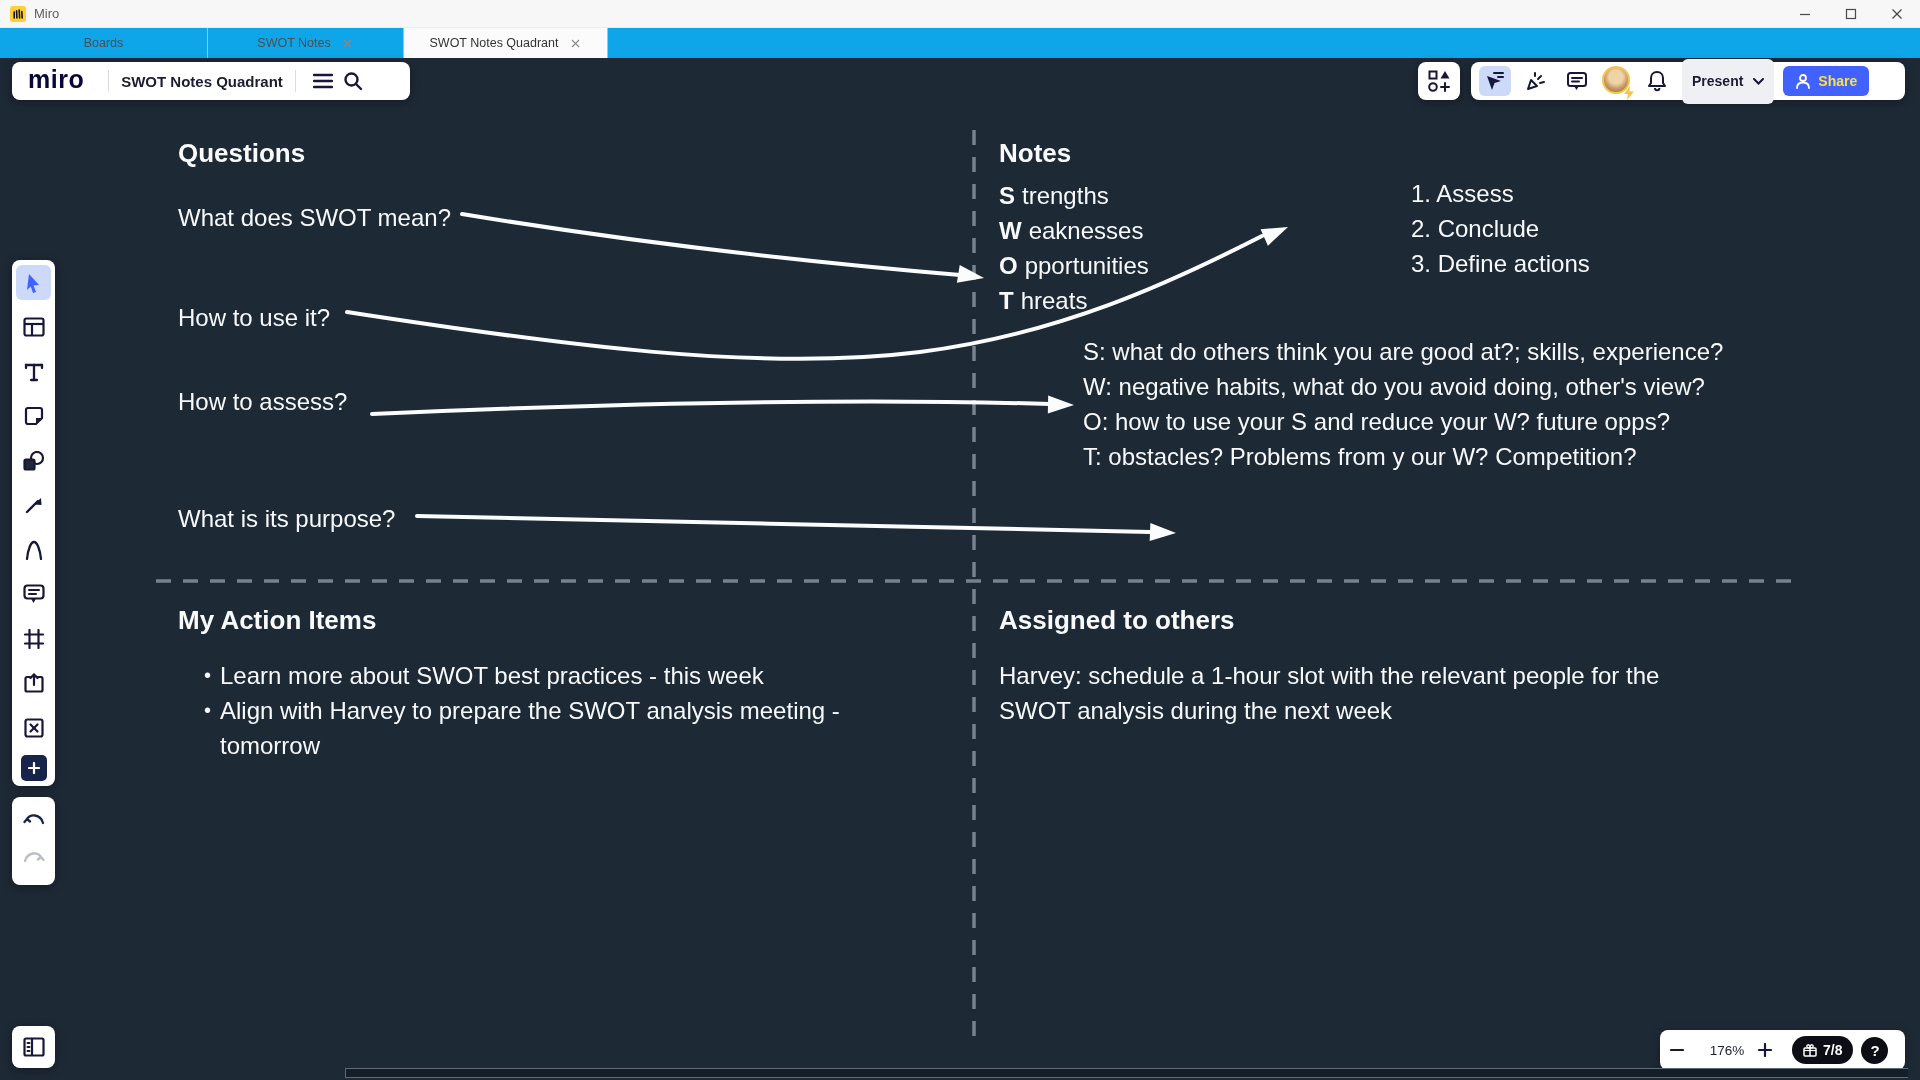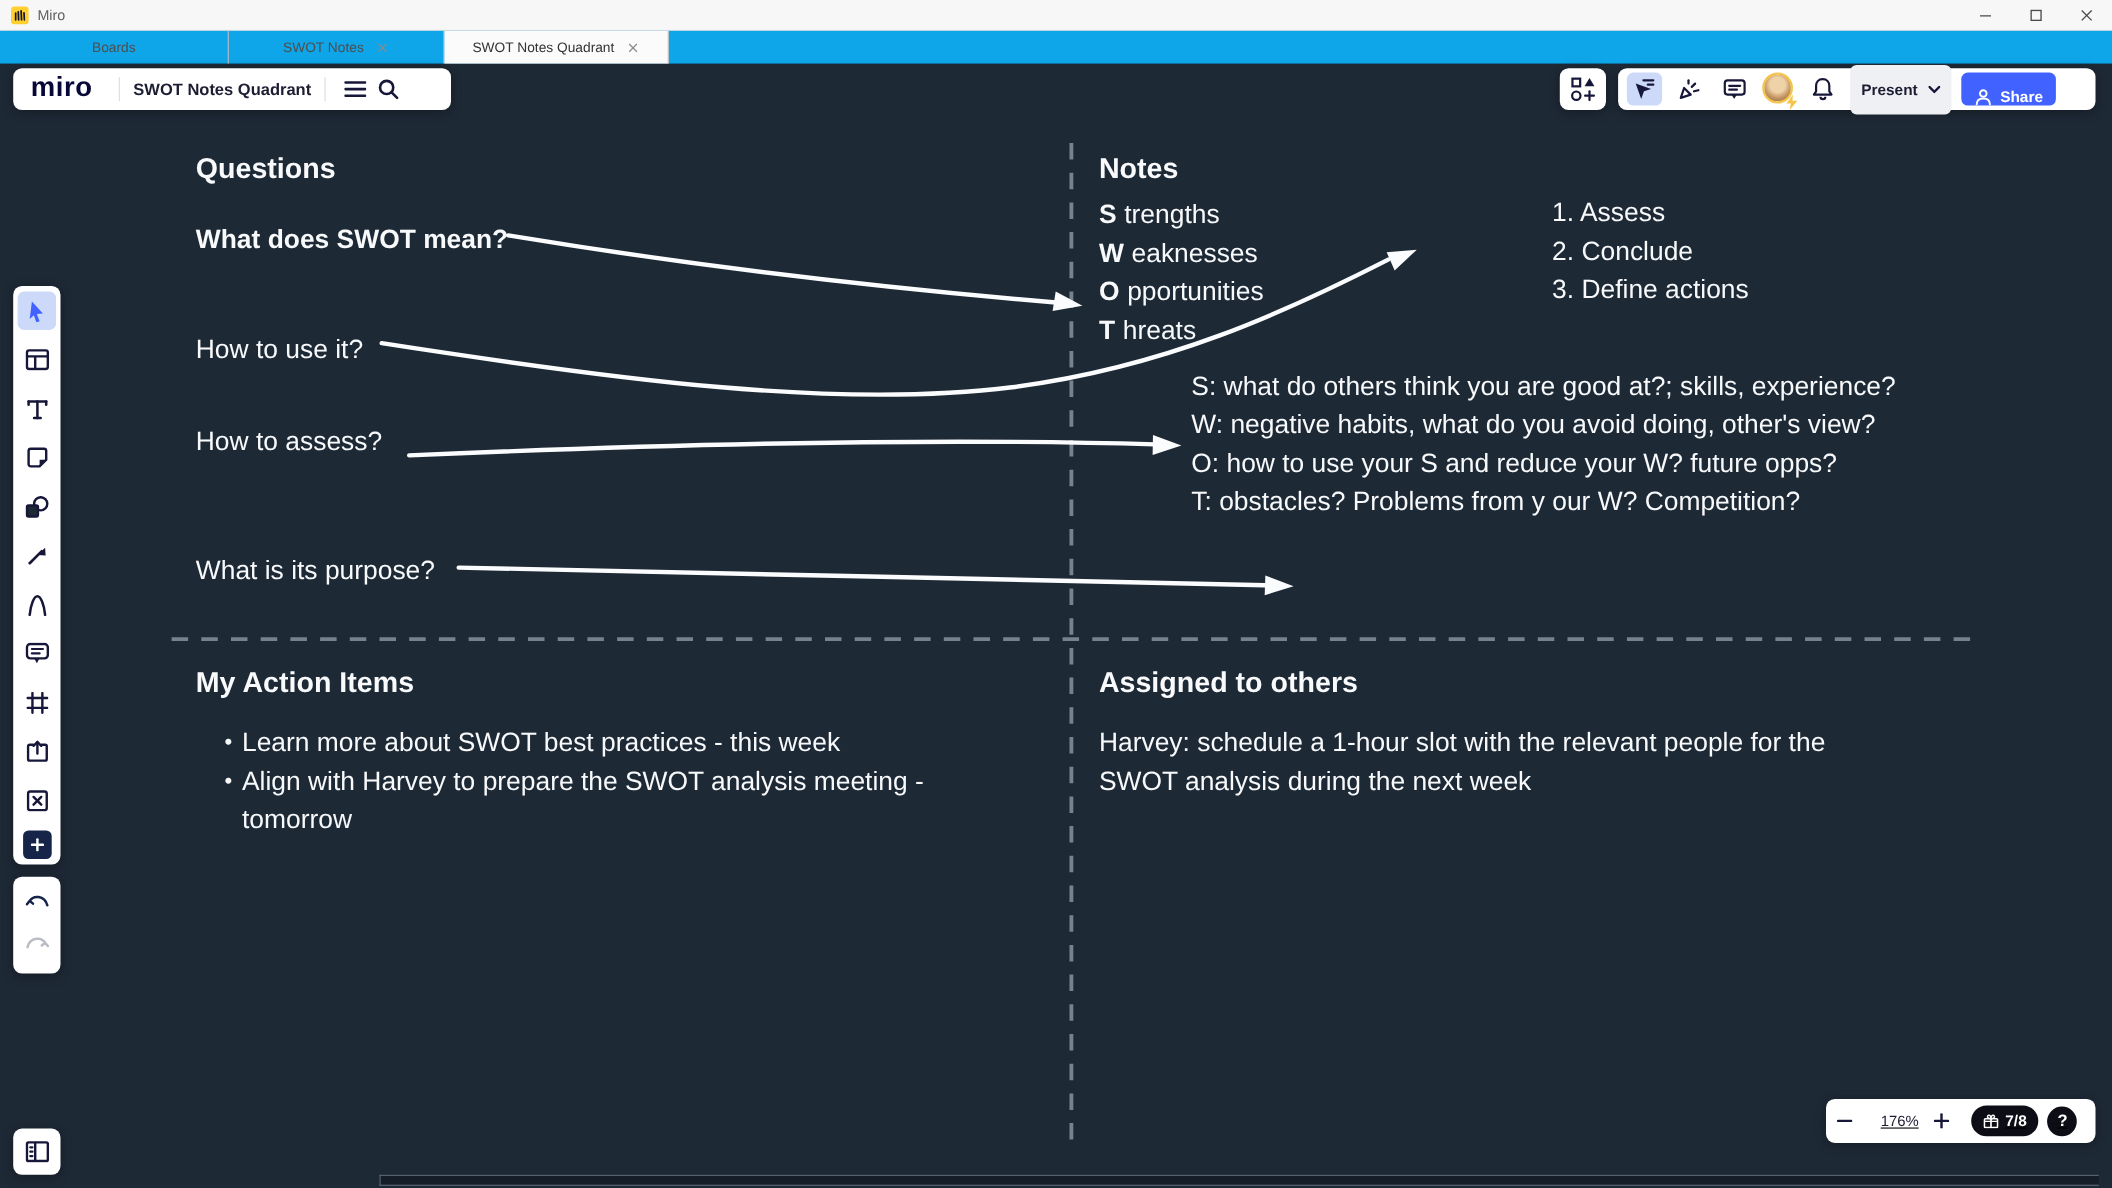--- a/index.html
+++ b/index.html
@@ -46,33 +46,33 @@
   #apps-card{left:1418px;top:62px;width:42px;height:38px;display:flex;align-items:center;justify-content:center;}
   #collab-bar{left:1471px;top:62px;width:434px;height:38px;display:flex;align-items:center;gap:9px;padding:0 8px;}
   .tool-chip{width:32px;height:30px;border-radius:6px;display:flex;align-items:center;justify-content:center;}
   .tool-chip.active{background:#ccd9f8;}
   .avatar-wrap{position:relative;width:30px;height:30px;}
   .avatar{width:28px;height:28px;border-radius:50%;border:2px solid #f5c54b;
           background:radial-gradient(circle at 50% 38%, #eed2a8 0 36%, #c89a66 60%, #7d5a3a 100%);}
   .bolt{position:absolute;right:-3px;bottom:-4px;}
   .btn-present{height:45px;background:#eff0f3;border-radius:6px;display:flex;align-items:center;
                padding:0 10px;gap:10px;font-size:14px;font-weight:700;color:#1c1c33;}
-  .btn-share{height:30px;background:#4262ff;border-radius:6px;display:flex;align-items:flex-end;
-             padding:0 12px;gap:7px;font-size:14px;font-weight:700;color:#ffffff;}
+  .btn-share{height:30px;background:#4262ff;border-radius:6px;display:flex;align-items:center;
+             padding:0 12px;gap:7px;font-size:14px;font-weight:700;color:#fde047;}
 
   #tools-card{left:12px;top:260px;width:43px;height:526px;display:flex;flex-direction:column;
               align-items:center;padding:5px 0;justify-content:space-between;}
   .tool-slot{width:35px;height:35px;border-radius:6px;display:flex;align-items:center;justify-content:center;}
   .tool-slot.active{background:#ccd9f8;}
   .plus-btn{width:26px;height:26px;background:#17244a;border-radius:5px;display:flex;align-items:center;justify-content:center;}
   #undo-card{left:12px;top:797px;width:43px;height:88px;display:flex;flex-direction:column;
              align-items:center;justify-content:space-around;padding:6px 0;}
   #panel-toggle{left:12px;top:1026px;width:43px;height:42px;display:flex;align-items:center;justify-content:center;}
 
-  #zoom-card{left:1660px;top:999px;width:245px;height:40px;display:flex;align-items:center;padding:0 10px;gap:8px;text-decoration:underline;}
+  #zoom-card{left:1660px;top:1030px;width:245px;height:40px;display:flex;align-items:center;padding:0 10px;gap:8px;}
   .zoom-level{font-size:13.5px;color:#1c1c33;width:46px;text-align:center;}
   .credits-pill{height:28px;background:#0d0d15;border-radius:14px;color:#fff;display:flex;
                 align-items:center;gap:6px;padding:0 11px;font-size:14px;font-weight:700;}
   .help-circle{width:27px;height:27px;border-radius:50%;background:#0d0d15;color:#fff;
                display:flex;align-items:center;justify-content:center;font-size:15px;font-weight:700;}
   #hscrollbar{position:absolute;left:345px;top:1068px;width:1563px;height:10px;
               background:#151d28;border:1px solid #5f6a77;border-right:none;}
   svg{display:block;}
 </style>
 </head>
@@ -155,21 +155,21 @@
       <path d="M 347 312 C 560 345, 760 372, 920 352 C 1060 334, 1170 283, 1262 236"></path>
       <polygon points="0,0 -26,-9 -26,9" fill="#fbfcfd" stroke="none" transform="translate(1288,227) rotate(-24)"></polygon>
       <path d="M 372 414 C 600 404, 850 398, 1050 404"></path>
       <polygon points="0,0 -26,-9 -26,9" fill="#fbfcfd" stroke="none" transform="translate(1074,405) rotate(1)"></polygon>
       <path d="M 417 516 C 650 521, 920 527, 1150 532"></path>
       <polygon points="0,0 -26,-9 -26,9" fill="#fbfcfd" stroke="none" transform="translate(1176,533) rotate(2)"></polygon>
     </g>
   </svg>
 
   <div class="c-head" style="left:178px;top:138px;">Questions</div>
-  <div class="c-text" style="left:178px;top:200px;font-weight:bold;">What does SWOT mean?</div>
+  <div class="c-text" style="left:178px;top:200px;">What does SWOT mean?</div>
   <div class="c-text" style="left:178px;top:300px;">How to use it?</div>
   <div class="c-text" style="left:178px;top:384px;">How to assess?</div>
   <div class="c-text" style="left:178px;top:501px;">What is its purpose?</div>
 
   <div class="c-head" style="left:999px;top:138px;">Notes</div>
   <div class="c-text" style="left:999px;top:178px;">
     <div><span class="swot-initial">S</span><span>trengths</span></div>
     <div><span class="swot-initial">W</span><span>eaknesses</span></div>
     <div><span class="swot-initial">O</span><span>pportunities</span></div>
     <div><span class="swot-initial">T</span><span>hreats</span></div>

